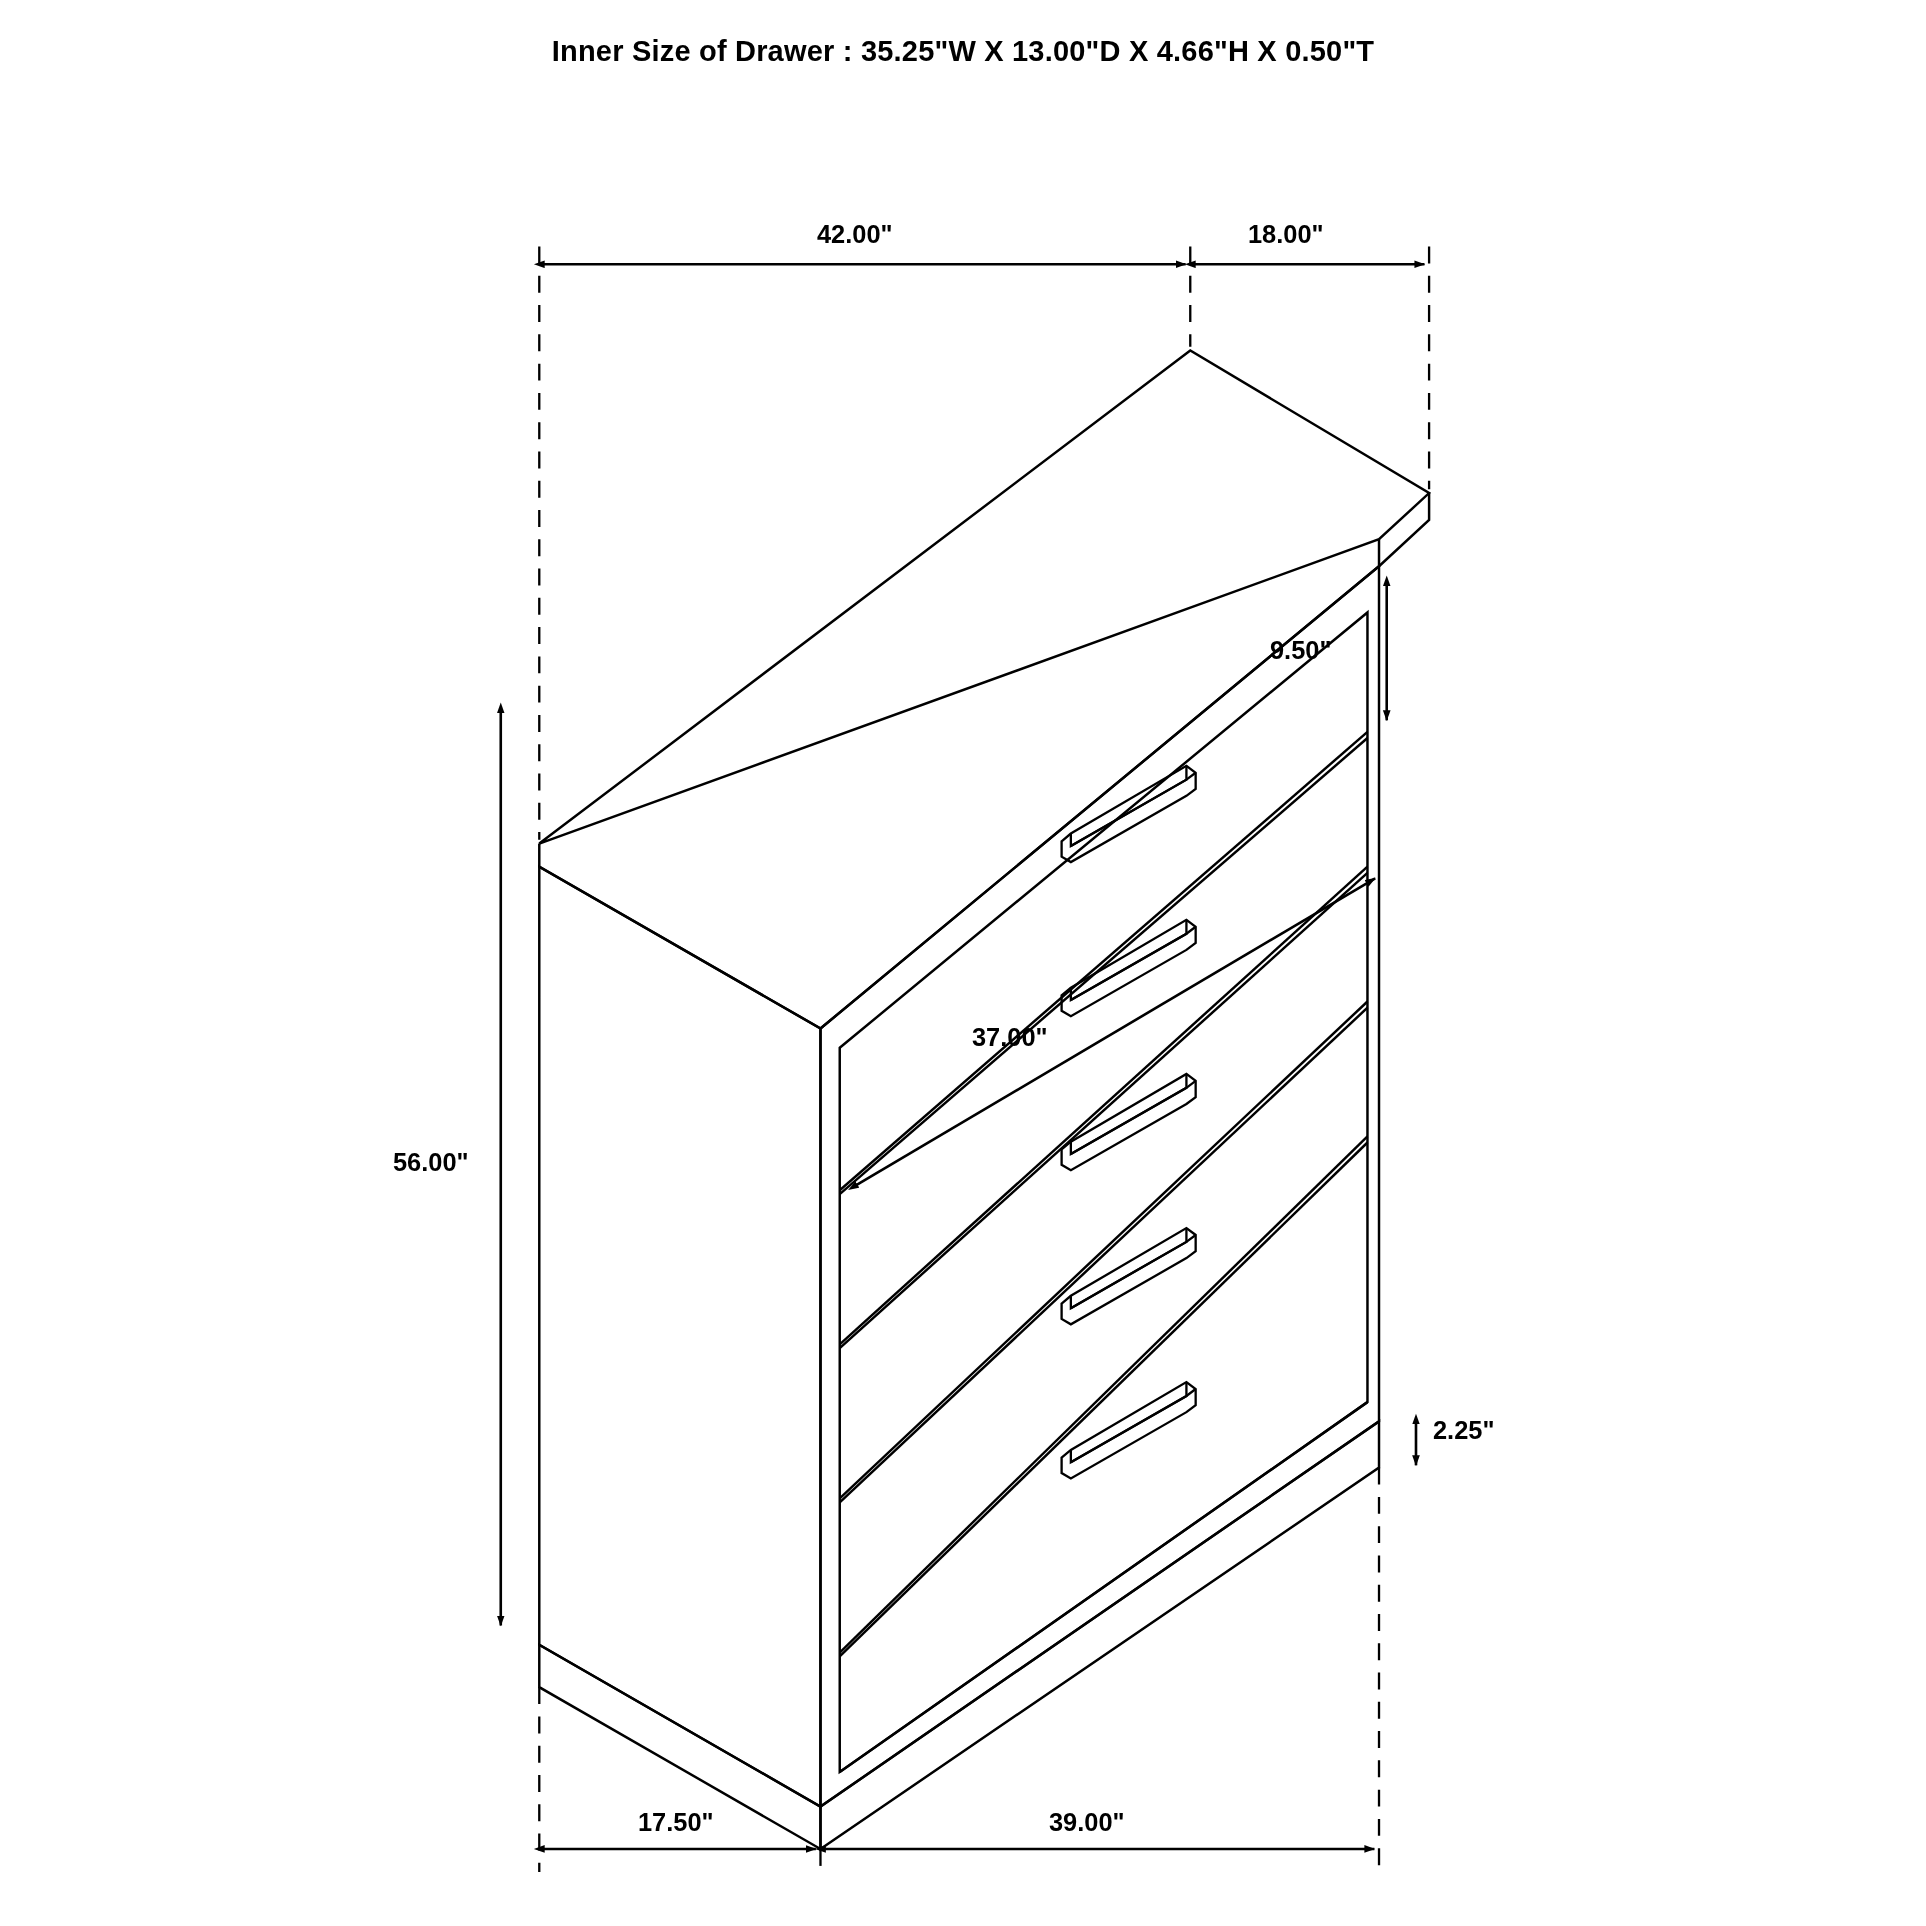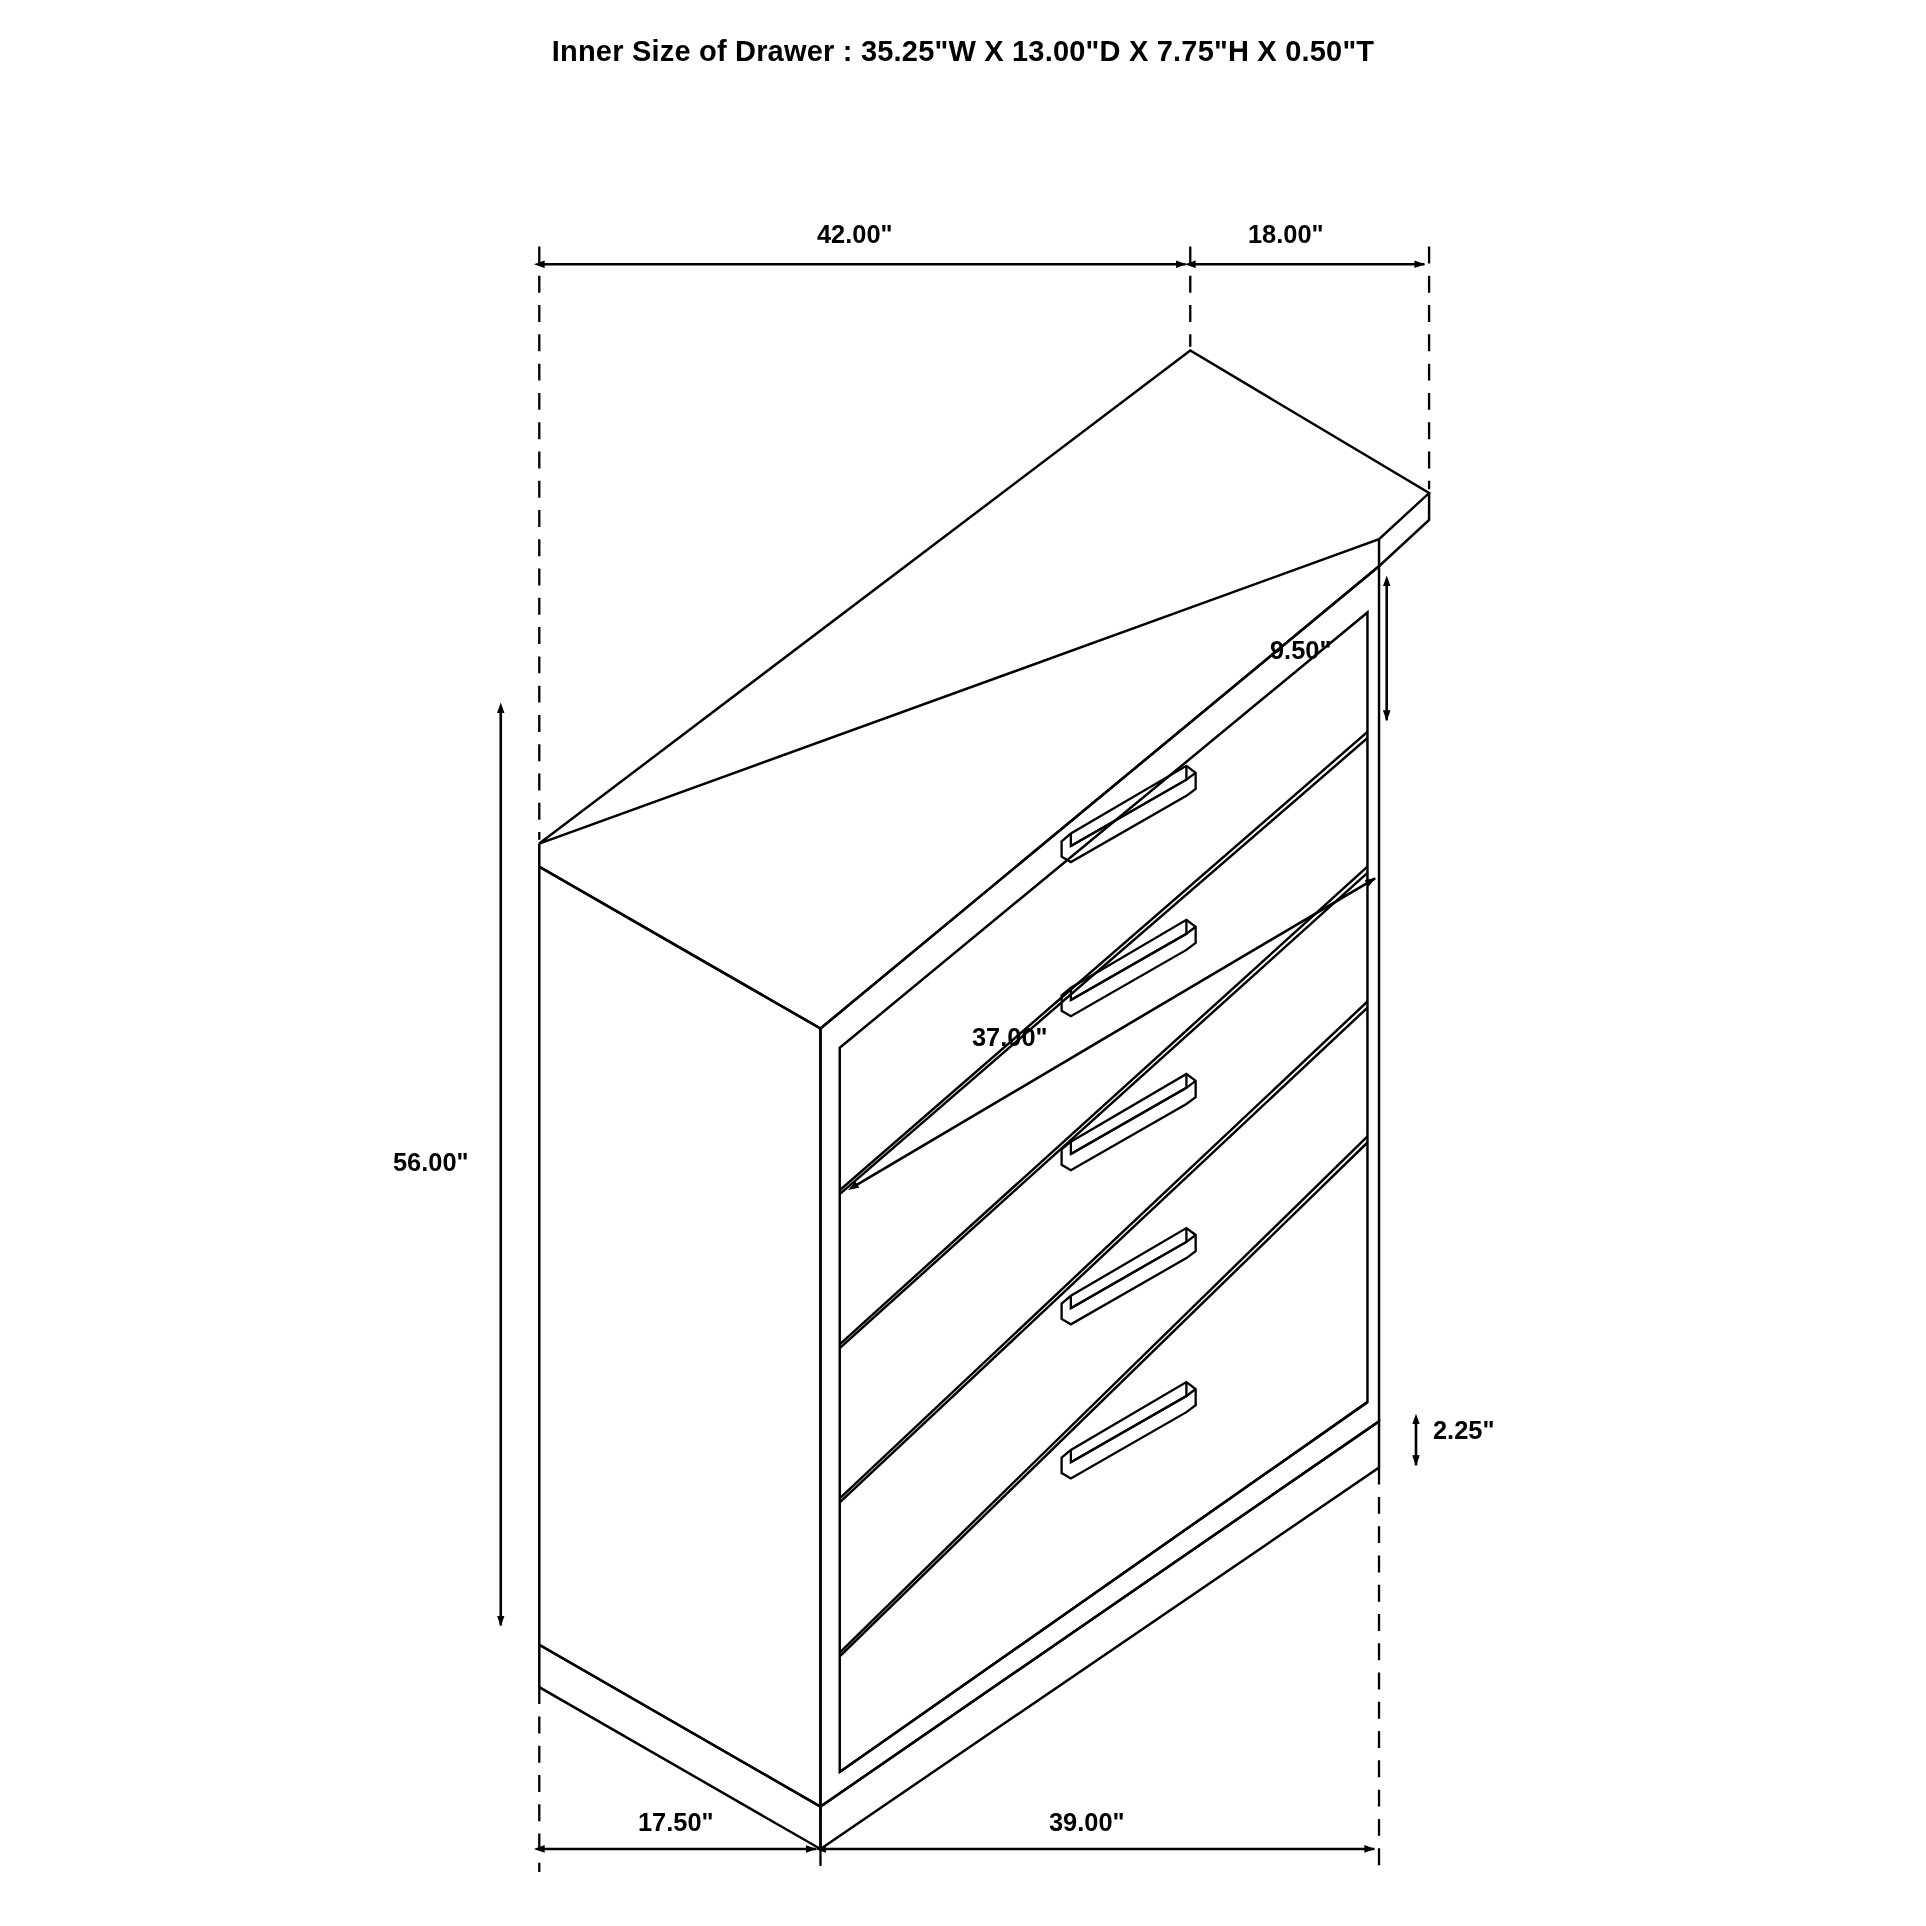--- a/index.html
+++ b/index.html
@@ -44,21 +44,21 @@
     font-weight: bold;
     color: #000;
     white-space: nowrap;
   }
 </style>
 </head>
 <body>
 
 <div id="stage">
 
-  <div class="title">Inner Size of Drawer : 35.25"W X 13.00"D X 7.75"H X 0.50"T</div>
+  <div class="title">Inner Size of Drawer : 35.25"W X 13.00"D X 4.66"H X 0.50"T</div>
 
   <svg class="drawing" viewBox="0 0 2500 2500">
     <defs>
       <marker id="arrowEnd" markerWidth="16" markerHeight="16" refX="13" refY="5" orient="auto" markerUnits="userSpaceOnUse">
         <path d="M0,0 L14,5 L0,10 z" fill="#000"></path>
       </marker>
       <marker id="arrowStart" markerWidth="16" markerHeight="16" refX="1" refY="5" orient="auto-start-reverse" markerUnits="userSpaceOnUse">
         <path d="M0,0 L14,5 L0,10 z" fill="#000"></path>
       </marker>
     </defs>

